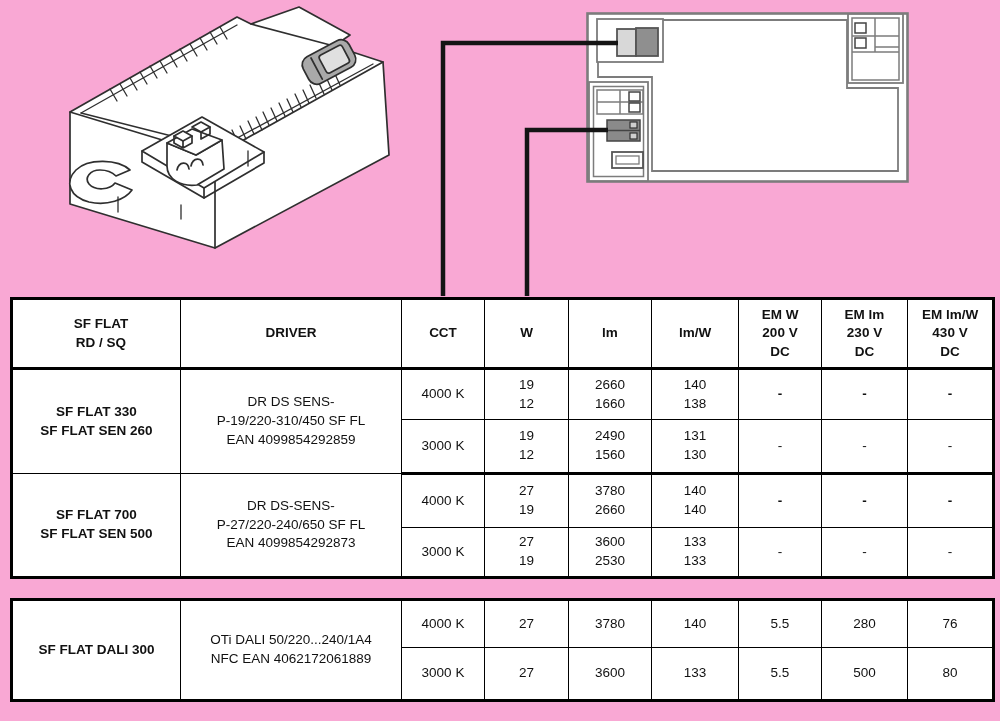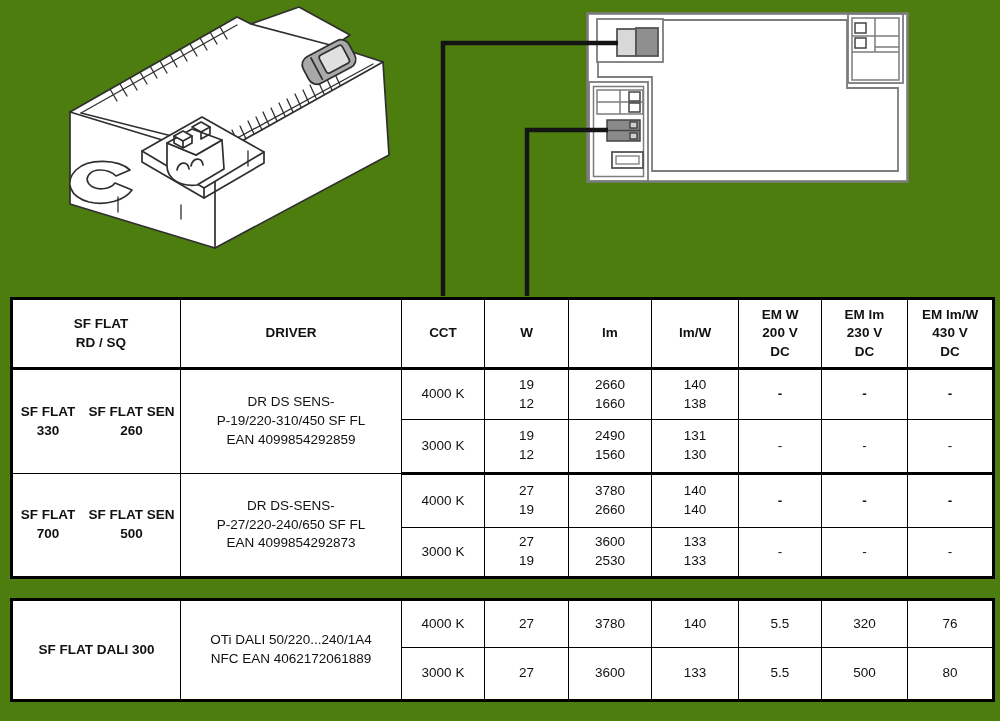--- a/index.html
+++ b/index.html
@@ -1,33 +1,33 @@
 <!DOCTYPE html>
 <html><head>
 <meta charset="utf-8">
 <style>
   html,body{margin:0;padding:0;background:#fff;}
-  #page{position:relative;width:1000px;height:721px;background:#4d7c0f;overflow:hidden;
+  #page{position:relative;width:1000px;height:721px;background:#f9a8d4;overflow:hidden;
         font-family:"Liberation Sans",sans-serif;}
   svg{position:absolute;display:block;}
   #driver-svg{left:0;top:0;}
   #schematic-svg{left:410px;top:0;}
 
   .spec-table{position:absolute;left:10px;border-collapse:collapse;table-layout:fixed;
               width:982px;background:#fff;border:3px solid #000;}
   #table1{top:297px;}
   #table2{top:598px;}
   .spec-table td,.spec-table th{border:1.5px solid #000;padding:0;text-align:center;
       vertical-align:middle;white-space:pre-line;
       font-family:"Liberation Sans",sans-serif;font-size:13.5px;color:#111;line-height:1.4;}
   .spec-table th{font-weight:bold;line-height:1.35;}
   tr.hdr th{border-bottom:3px solid #000;height:67px;}
   tr.group-end td{border-bottom:3px solid #000;}
   .col-model{text-align:left;padding-left:9px;font-weight:bold;}
-  .model-stack{display:flex;flex-direction:row;justify-content:space-evenly;height:100%;padding:6px 0 6px 0;}
+  .model-stack{display:flex;flex-direction:column;justify-content:space-evenly;height:100%;padding:6px 0 6px 0;}
   th.col-model{padding-left:9px;}
   .h51{height:51px}.h54{height:54px}.h50{height:50px}.h48{height:48px}.h53{height:53px}
   td.b{font-weight:bold;}
 </style>
 </head>
 <body>
 
 <div id="page">
 
   <svg id="driver-svg" width="440" height="270" viewBox="0 0 440 270">
@@ -249,21 +249,21 @@
     <tbody>
         <tr class="h48">
       <td class="col-model" rowspan="2">SF FLAT DALI 300</td>
       <td rowspan="2">OTi DALI 50/220...240/1A4
 NFC EAN 4062172061889</td>
       <td>4000 K</td>
       <td>27</td>
       <td>3780</td>
       <td>140</td>
       <td>5.5</td>
-      <td>320</td>
+      <td>280</td>
       <td>76</td>
     </tr>
     <tr class="h53">
       <td>3000 K</td>
       <td>27</td>
       <td>3600</td>
       <td>133</td>
       <td>5.5</td>
       <td>500</td>
       <td>80</td>

